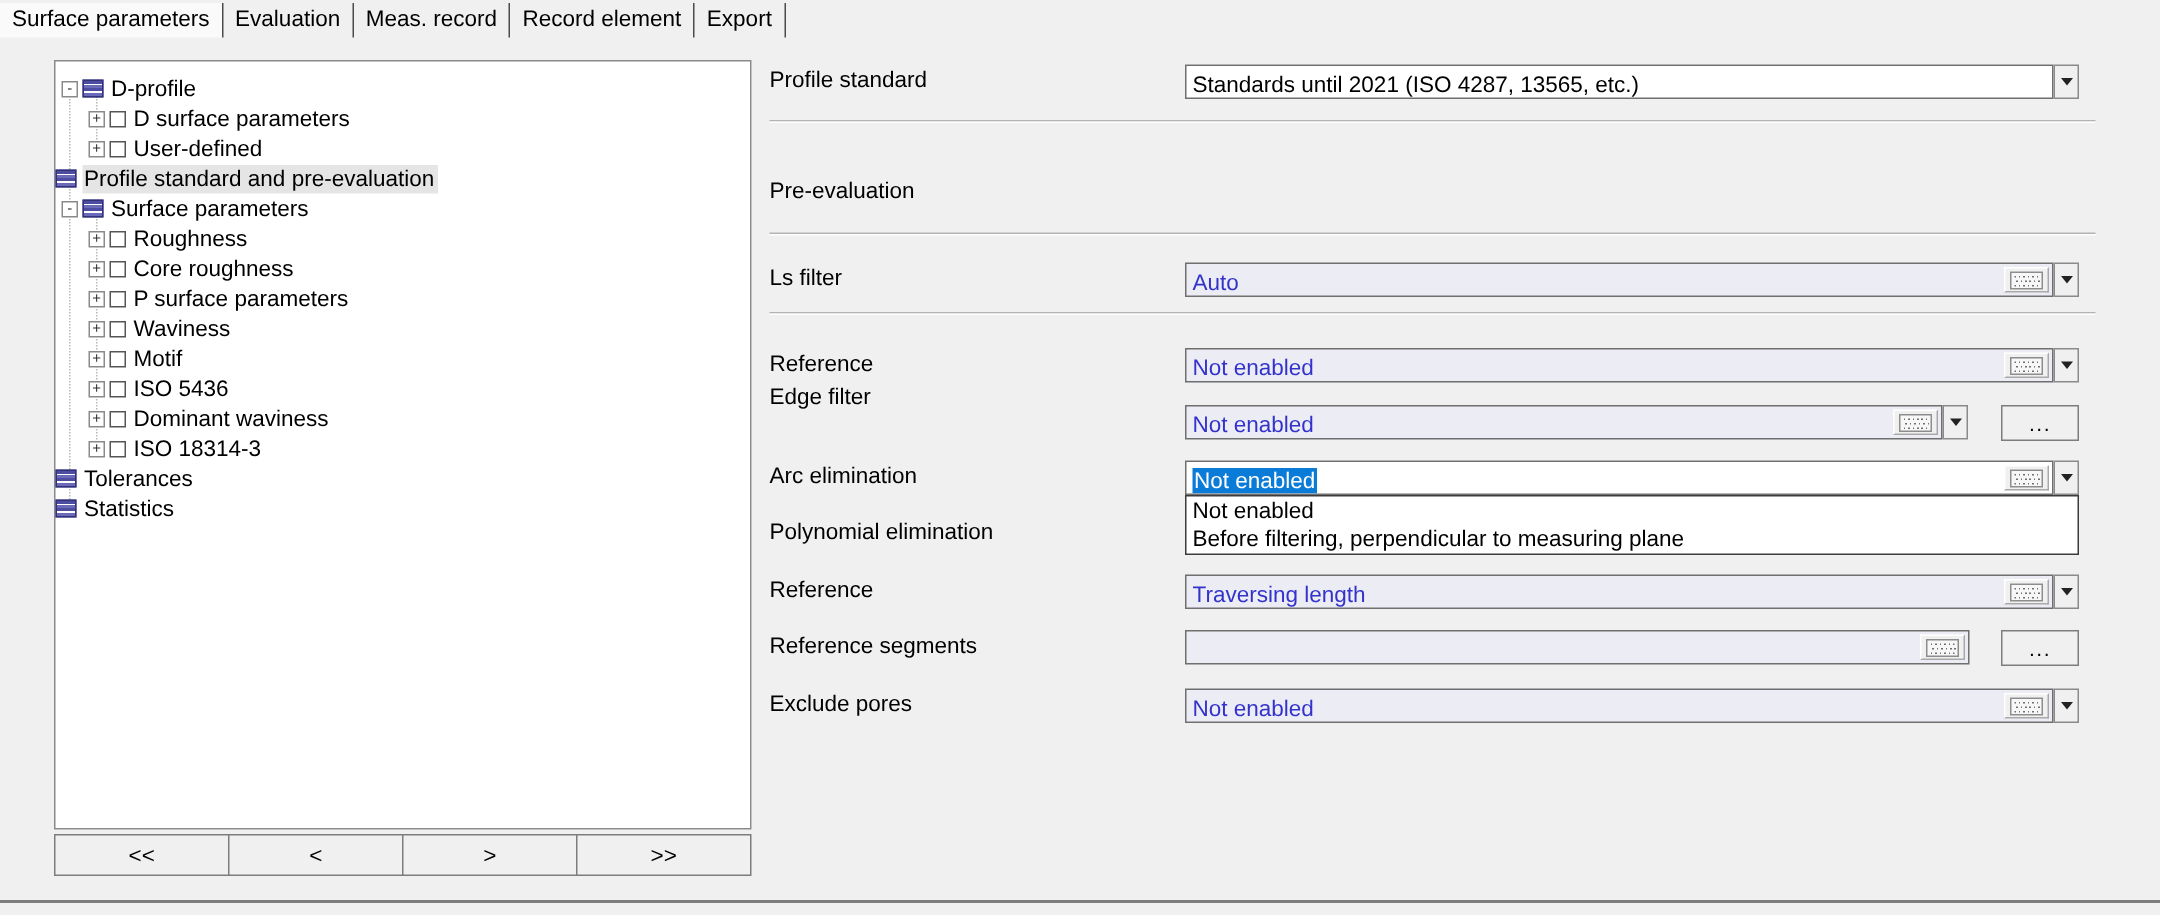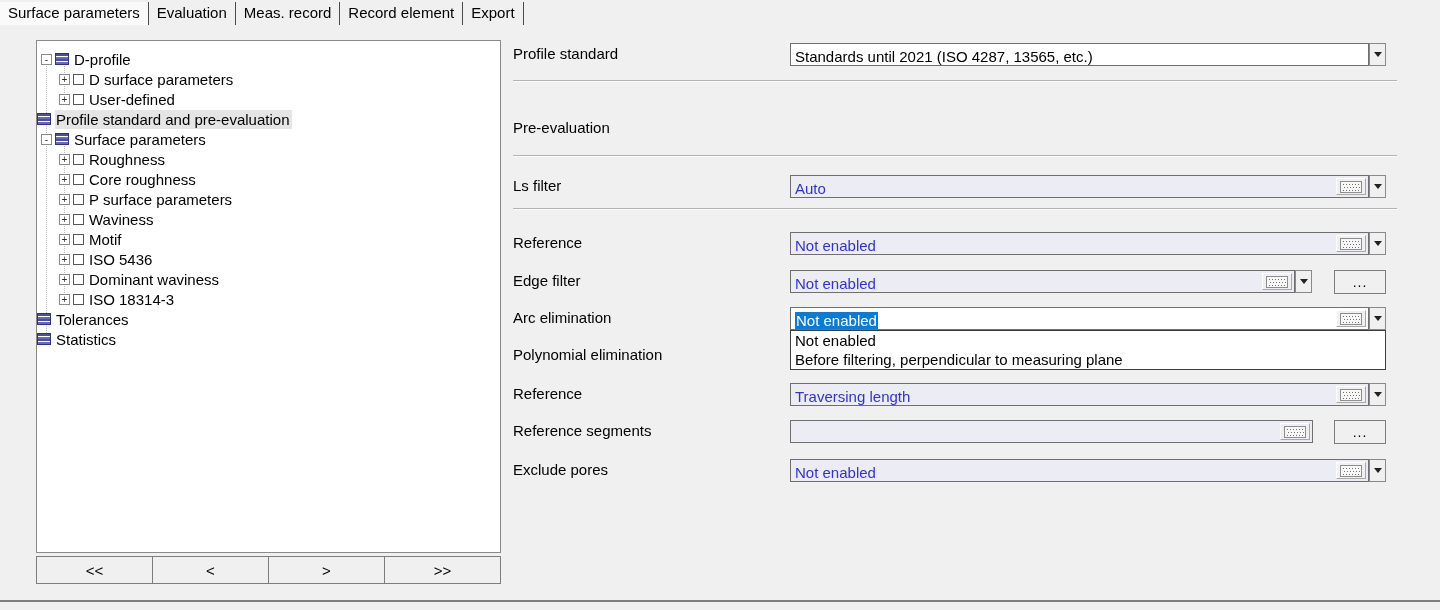--- a/index.html
+++ b/index.html
@@ -198,21 +198,21 @@
     <span>Not enabled</span>
     <span class="kbtn">
         <span class="kglyph"></span>
       </span>
   </div>
   <div class="arrowbtn">
       <span class="tri"></span>
     </div>
 </div>
 
-<div class="flabel" style="top:271px">Edge filter</div>
+<div class="flabel" style="top:255px">Edge filter</div>
 <div class="fieldrow" style="top:270px">
   <div class="field" style="width:505px">
     <span>Not enabled</span>
     <span class="kbtn">
         <span class="kglyph"></span>
       </span>
   </div>
   <div class="arrowbtn">
       <span class="tri"></span>
     </div>

